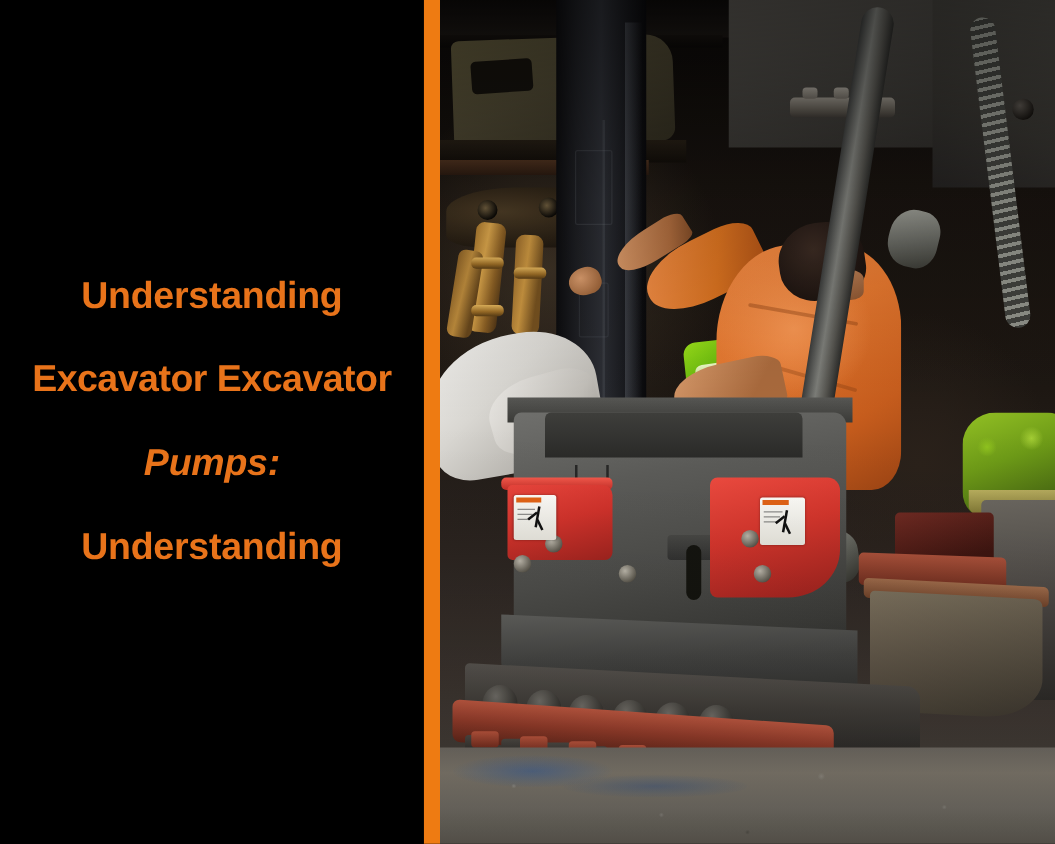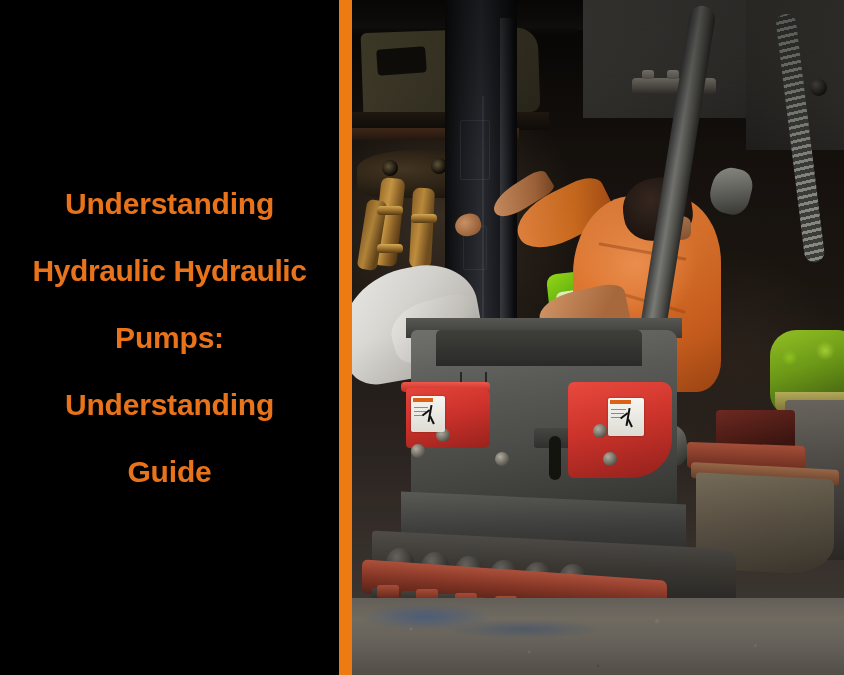--- a/index.html
+++ b/index.html
@@ -38,21 +38,21 @@
     font-weight:bold;
     font-size:30px;
     line-height:1.0;
     letter-spacing:-0.2px;
     white-space:nowrap;
     margin:0 auto;
   }
   .title-line + .title-line { margin-top:37px; }
   .tl-1 { font-size:30px; }
   .tl-2 { font-size:30px; letter-spacing:-0.4px; }
-  .tl-3 { font-size:30px; }
+  .tl-3 { font-size:30px;font-style:italic; }
   .tl-4 { font-size:30px; }
   .tl-5 { font-size:30px; }
 
   
   #divider-bar {
     flex:0 0 13px;
     width:13px; height:675px;
     background:#EE7B12;
   }
 
@@ -510,24 +510,23 @@
   }
 </style>
 </head>
 <body>
 
 <div id="banner">
 
   <div id="text-panel">
     <div id="title-block">
       <span class="title-line tl-1">Understanding</span>
-      <span class="title-line tl-2">Hydraulic Hydraulic</span>
+      <span class="title-line tl-2">Excavator Excavator</span>
       <span class="title-line tl-3">Pumps:</span>
       <span class="title-line tl-4">Understanding</span>
-      <span class="title-line tl-5">Guide</span>
     </div>
   </div>
 
   <div id="divider-bar"></div>
 
   <div id="photo-panel">
 
     <div class="ph bg-dark"></div>
 
     <div class="ph top-beam"></div>

